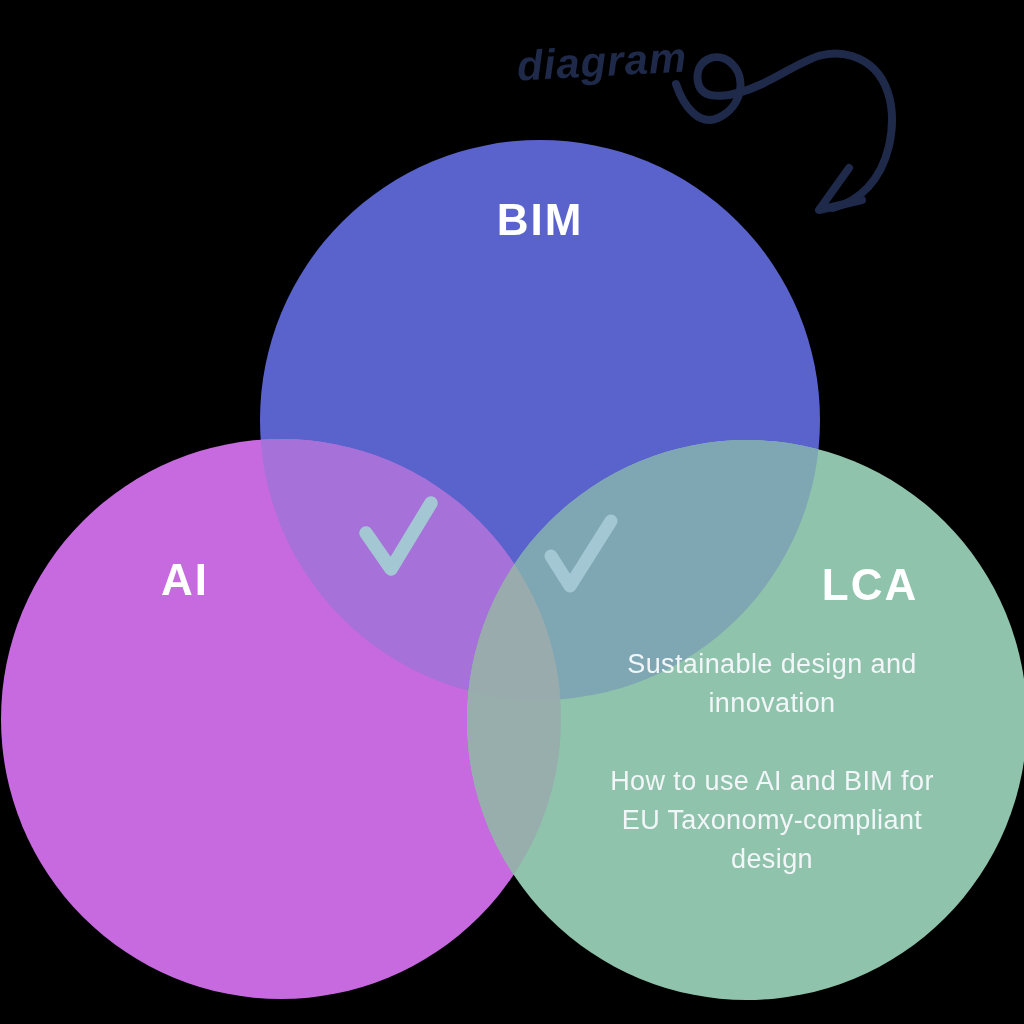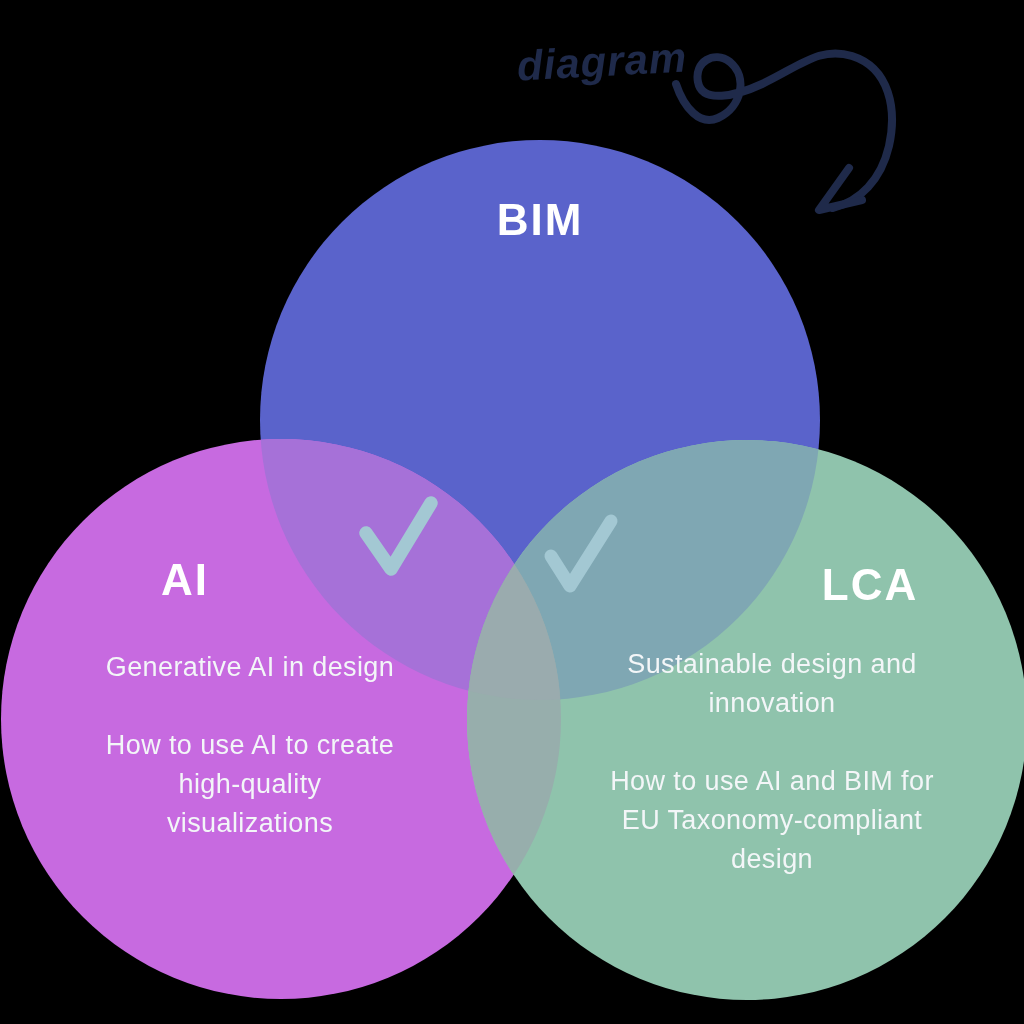--- a/index.html
+++ b/index.html
@@ -88,25 +88,20 @@
 
     <path d="M 676,84 C 684,108 700,126 718,118 C 742,107 748,77 730,62 C 714,50 694,62 698,82 C 702,104 736,96 762,84 C 800,66 820,46 852,56 C 890,68 897,110 889,146 C 881,180 860,201 833,208" fill="none" stroke-width="8" stroke-linecap="round" stroke-linejoin="round" stroke="#1f2a4a"></path>
     <path d="M 849,168 L 819,210 L 862,200" fill="none" stroke-width="8" stroke-linecap="round" stroke-linejoin="round" stroke="#1f2a4a"></path>
   </svg>
 
   <div class="overlay annotation-label">diagram</div>
 
   <div class="overlay circle-title bim-title">BIM</div>
 
   <div class="overlay circle-title ai-title">AI</div>
-  <div class="overlay circle-body ai-body">Generative AI in design
-
-How to use AI to create
-high-quality
-visualizations</div>
 
   <div class="overlay circle-title lca-title">LCA</div>
   <div class="overlay circle-body lca-body">Sustainable design and
 innovation
 
 How to use AI and BIM for
 EU Taxonomy-compliant
 design</div>
 
 </div>

